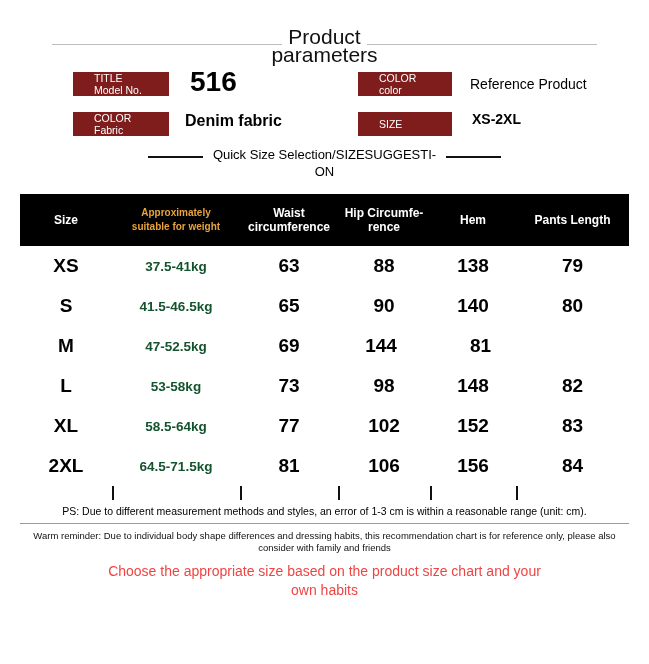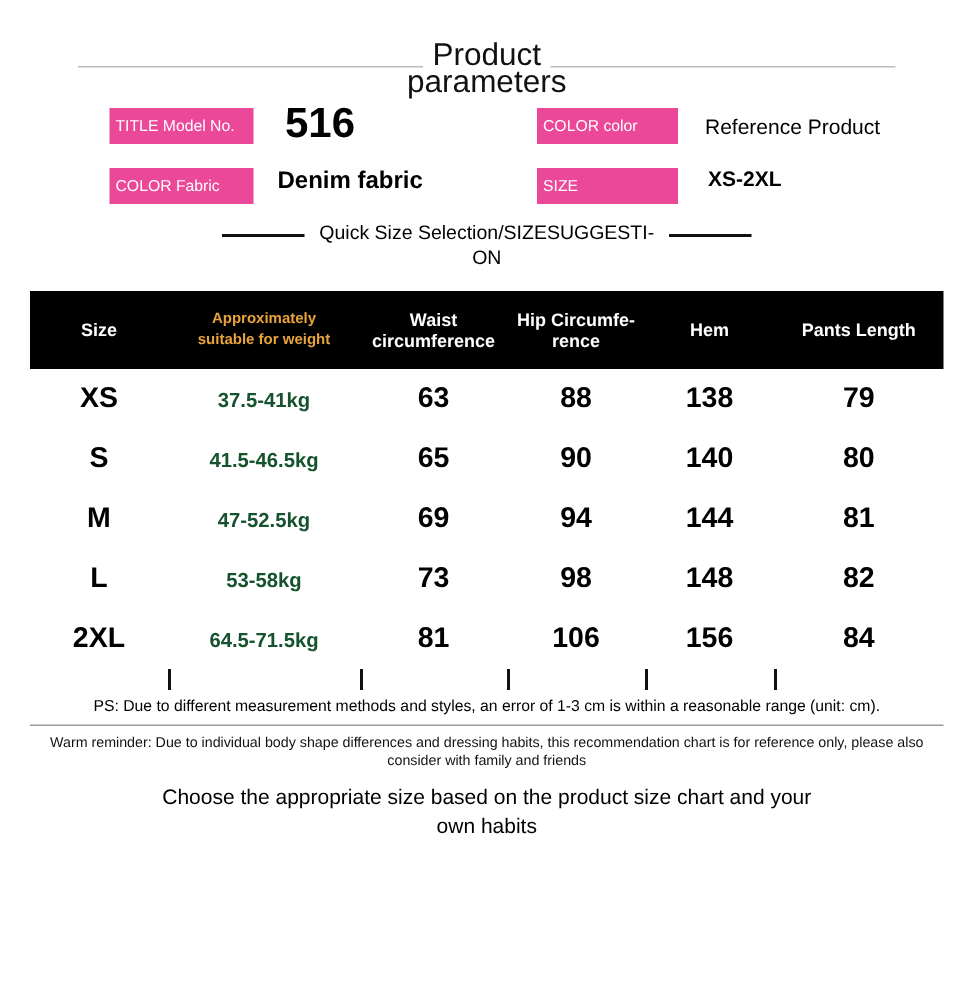--- a/index.html
+++ b/index.html
@@ -42,25 +42,25 @@
   .header-rule-right { right: 52px; width: 230px; }
 
   
   .params {
     position: relative;
     height: 82px;
     margin-top: 2px;
   }
   .tag {
     position: absolute;
-    background: #ec4899;
+    background: #7f1d1d;
     color: #ffffff;
     font-size: 10.5px;
     line-height: 12px;
-    padding: 4px 4px;
+    padding: 4px 21px;
     box-sizing: border-box;
     display: flex;
     align-items: center;
   }
   .tag-title  { left: 73px;  top: 12px;  width: 96px; height: 24px; }
   .tag-fabric { left: 73px;  top: 52px;  width: 96px; height: 24px; }
   .tag-color  { left: 358px; top: 12px;  width: 94px; height: 24px; }
   .tag-size   { left: 358px; top: 52px;  width: 94px; height: 24px; }
 
   .val {
@@ -178,21 +178,21 @@
     line-height: 12px;
     padding: 0 4px;
     color: #111;
   }
   .choose {
     text-align: center;
     font-size: 14px;
     line-height: 19px;
     margin-top: 8px;
     padding: 0 60px;
-    color: #000000;
+    color: #ef4444;
   }
 </style>
 </head>
 <body>
 
 <div class="header">
   <div class="header-rule-left"></div>
   <div class="header-rule-right"></div>
   <div class="header-title">
     <div>Product</div>
@@ -258,34 +258,41 @@
     <div class="td col-waist">65</div>
     <div class="td col-hip">90</div>
     <div class="td col-hem">140</div>
     <div class="td col-length">80</div>
   </div>
 
   <div class="trow">
     <div class="td col-size">M</div>
     <div class="td col-weight td-weight">47-52.5kg</div>
     <div class="td col-waist">69</div>
-    <div class="td col-hip">94</div>
     <div class="td col-hem">144</div>
     <div class="td col-length">81</div>
   </div>
 
   <div class="trow">
     <div class="td col-size">L</div>
     <div class="td col-weight td-weight">53-58kg</div>
     <div class="td col-waist">73</div>
     <div class="td col-hip">98</div>
     <div class="td col-hem">148</div>
     <div class="td col-length">82</div>
   </div>
 
+  <div class="trow">
+    <div class="td col-size">XL</div>
+    <div class="td col-weight td-weight">58.5-64kg</div>
+    <div class="td col-waist">77</div>
+    <div class="td col-hip">102</div>
+    <div class="td col-hem">152</div>
+    <div class="td col-length">83</div>
+  </div>
 
   <div class="trow">
     <div class="td col-size">2XL</div>
     <div class="td col-weight td-weight">64.5-71.5kg</div>
     <div class="td col-waist">81</div>
     <div class="td col-hip">106</div>
     <div class="td col-hem">156</div>
     <div class="td col-length">84</div>
   </div>
 </div>

